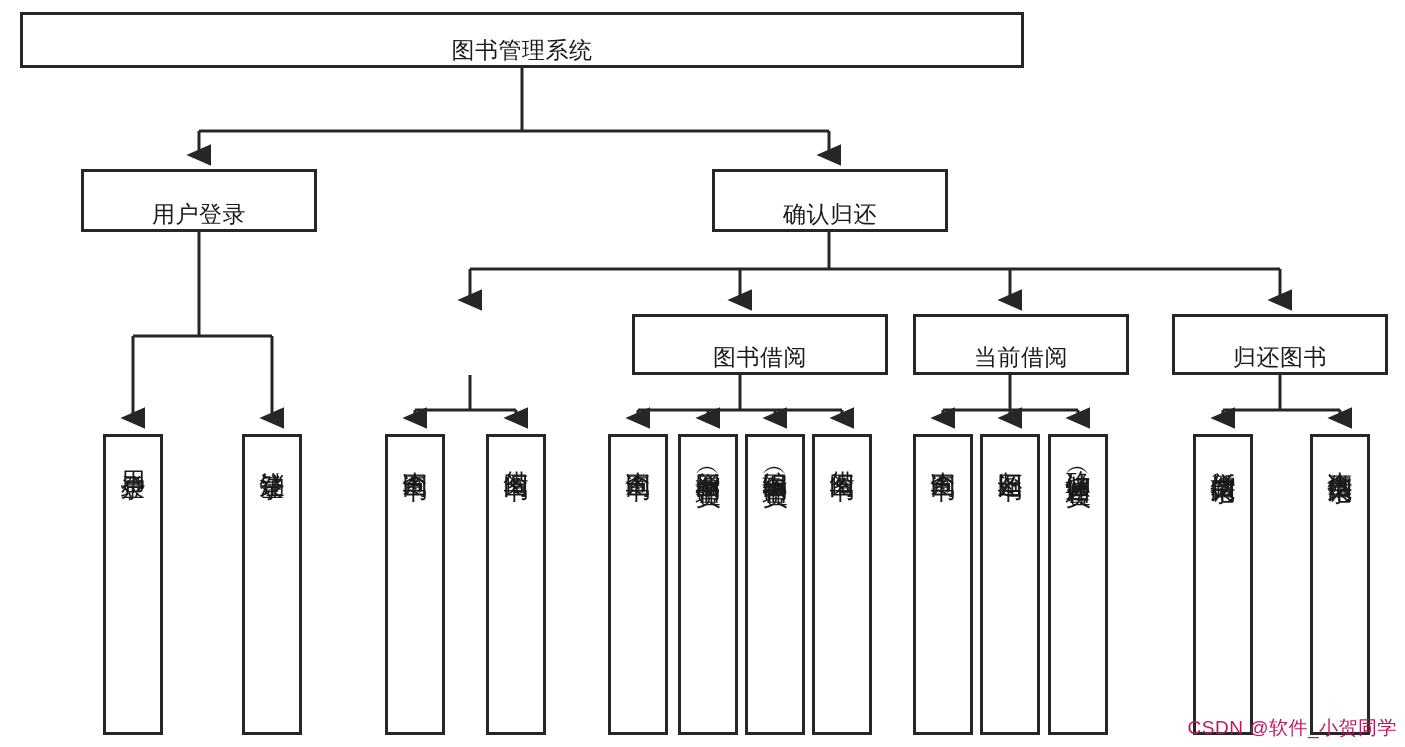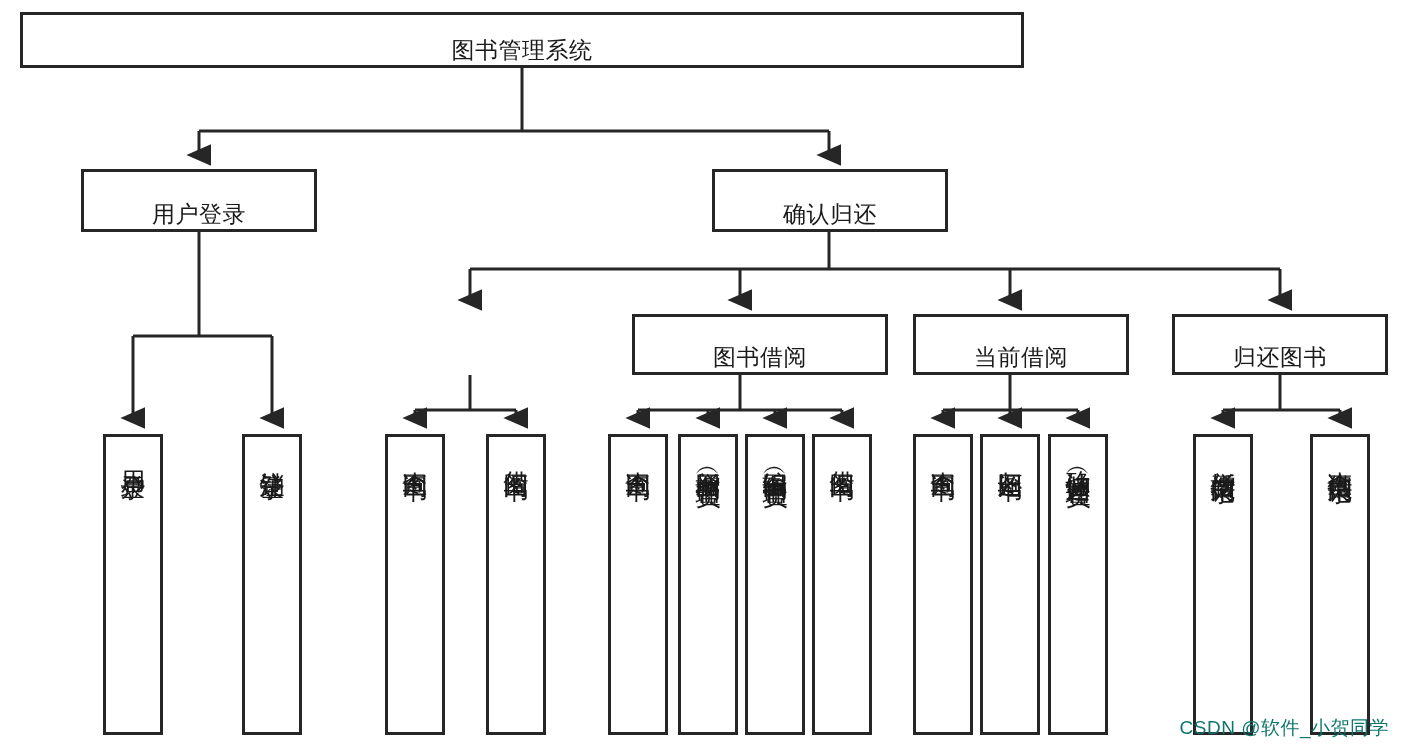--- a/index.html
+++ b/index.html
@@ -59,24 +59,24 @@
     font-size: 25px;
     line-height: 1.08;
     letter-spacing: 2px;
     white-space: normal;
   }
   .node.leaf.tall .label {
     font-size: 25px;
   }
   .watermark {
     position: absolute;
-    right: 16px;
+    right: 8px;
     bottom: 6px;
     font-size: 19px;
-    color: #0f766e;
+    color: #be185d;
     white-space: nowrap;
     letter-spacing: 0.5px;
   }
 </style>
 </head>
 <body>
 
 <div id="canvas">
 
   <svg id="edges" viewBox="0 0 1405 747">

